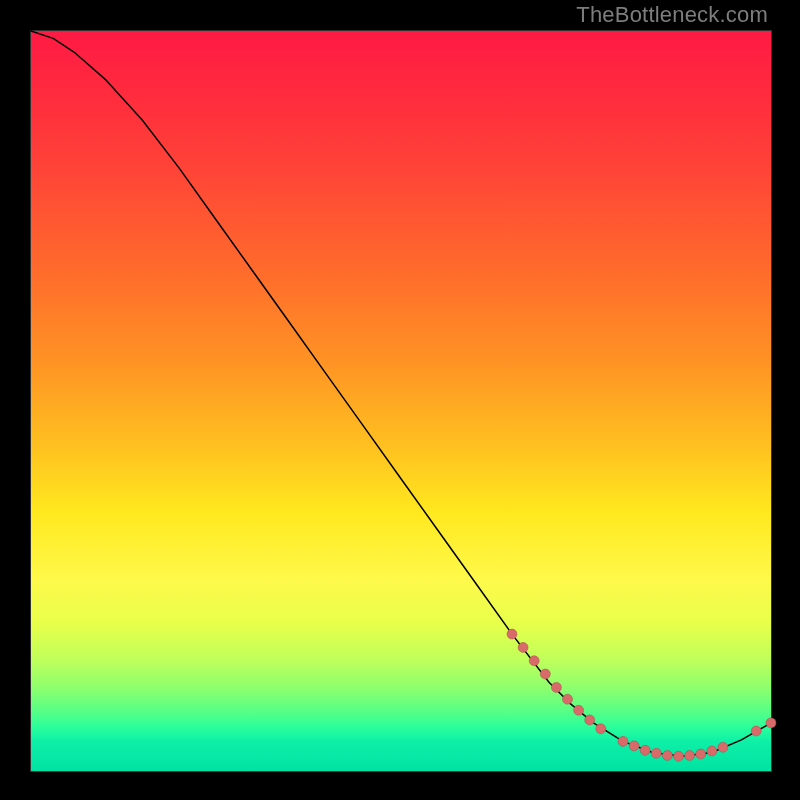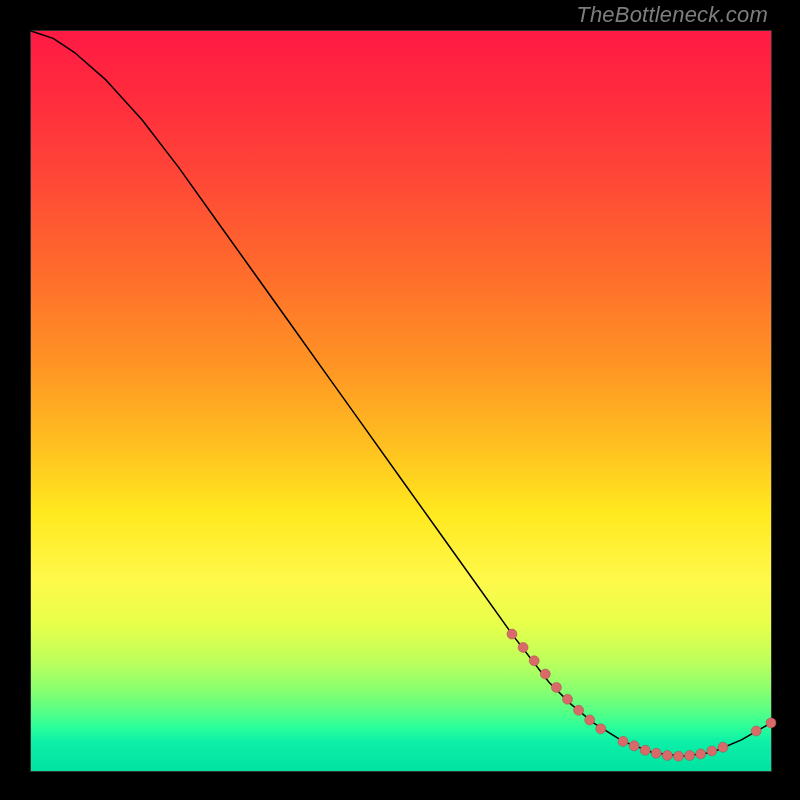--- a/index.html
+++ b/index.html
@@ -8,21 +8,20 @@
     width: 800px;
     height: 800px;
     background: #000;
     overflow: hidden;
     font-family: -apple-system, BlinkMacSystemFont, "Segoe UI", Arial, sans-serif;
   }
   .chart-wrap {
     position: relative;
     width: 800px;
     height: 576px;
-    font-style: italic;
   }
   .watermark {
     position: absolute;
     top: 2px;
     right: 32px;
     color: #7d7d7d;
     font-size: 22px;
     font-weight: 500;
     letter-spacing: 0.2px;
     z-index: 5;

